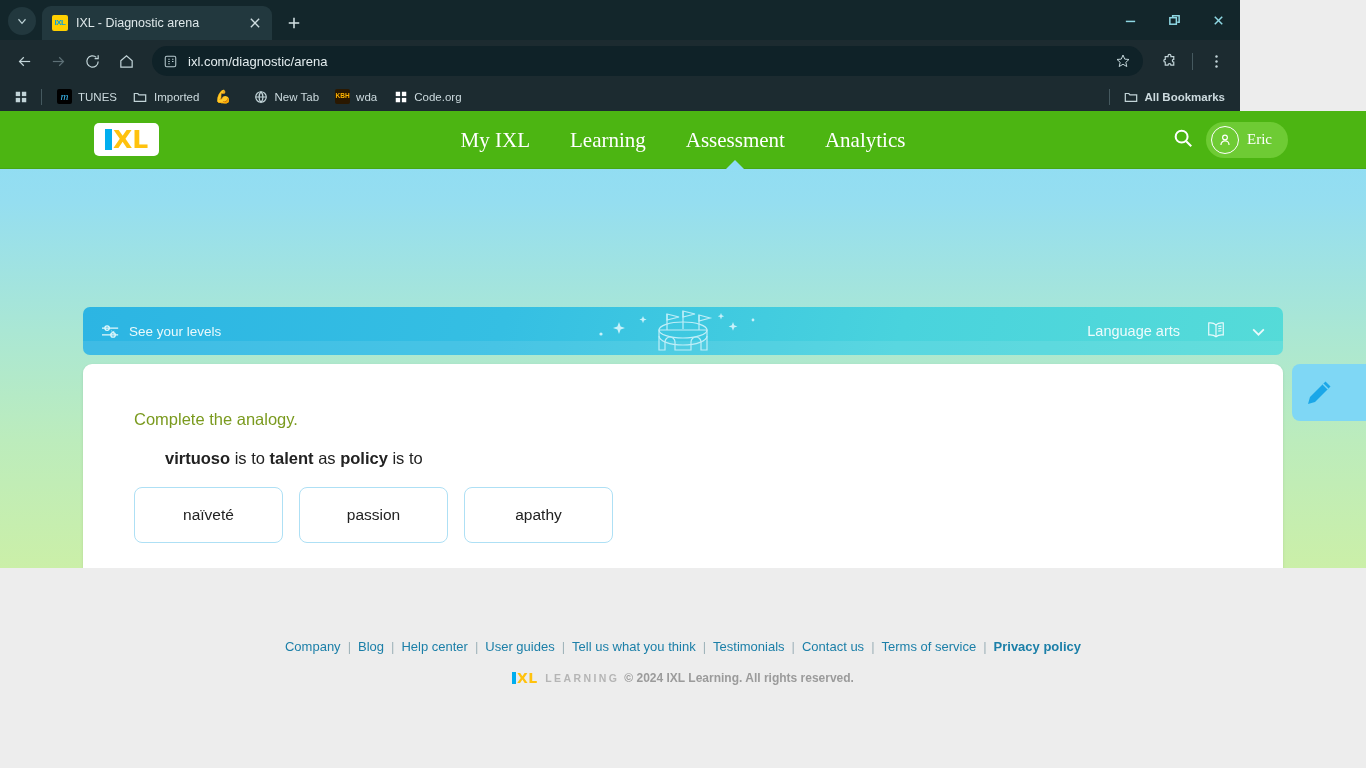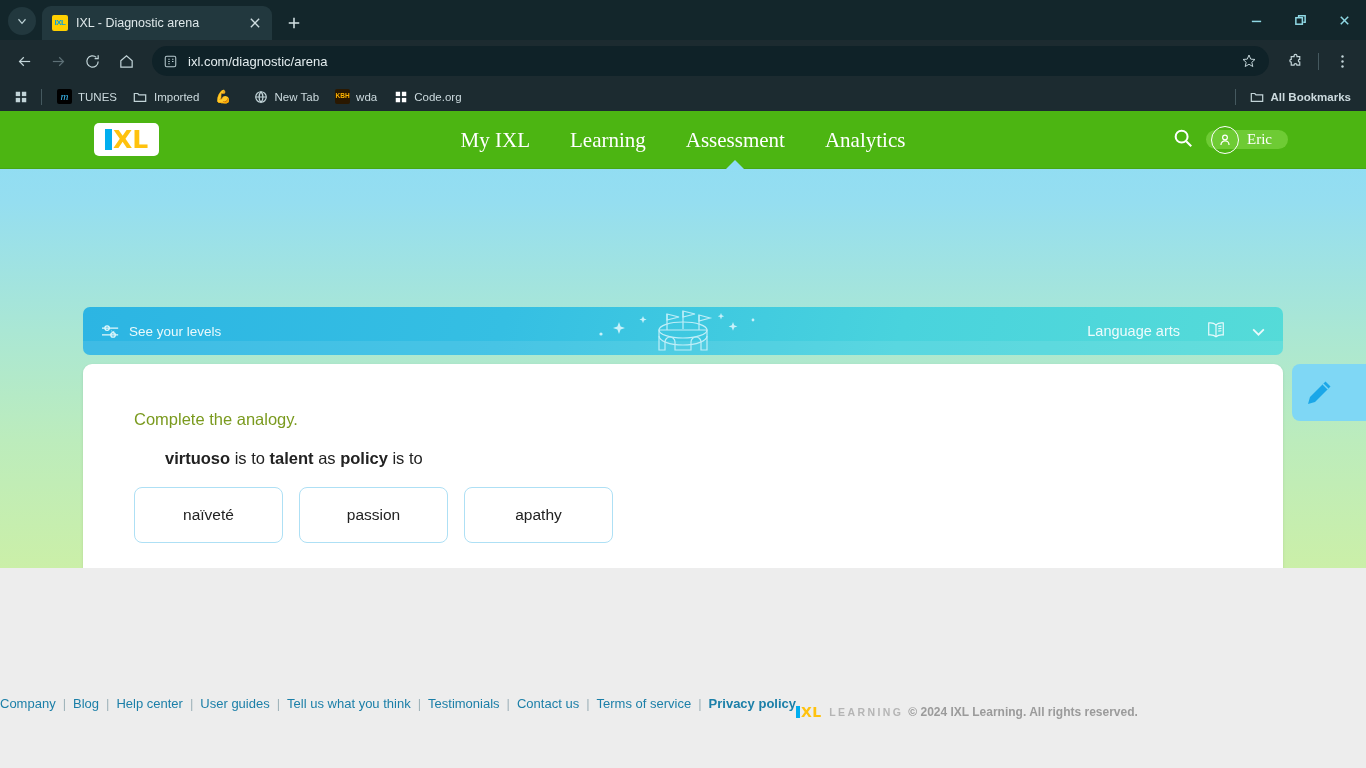--- a/index.html
+++ b/index.html
@@ -3,21 +3,21 @@
 <meta charset="utf-8">
 <style>
   * { box-sizing: border-box; margin: 0; padding: 0; }
   html, body {
     width: 1366px; height: 768px;
     font-family: "Liberation Sans", sans-serif;
     overflow: hidden; background: #ededed;
   }
 
   
-  .browser { width: 1366px; background: #ec4899; }
+  .browser { width: 1240px; background: #ec4899; }
 
   .tabstrip {
     height: 40px; display: flex; align-items: flex-end;
     background: #13262b; padding-left: 6px; position: relative;
   }
   .tab-search {
     width: 28px; height: 28px; margin: 0 6px 5px 2px;
     border-radius: 14px; background: #22383e;
     display: flex; align-items: center; justify-content: center;
     flex: none;
@@ -150,21 +150,21 @@
     transform: translateX(-50%);
     border-left: 10px solid transparent; border-right: 10px solid transparent;
     border-bottom: 10px solid #8fdcf8;
   }
   .nav-right {
     margin-left: auto; display: flex; align-items: center; gap: 12px;
     padding-right: 78px; position: relative; z-index: 6;
   }
   .nav-search svg { width: 22px; height: 22px; stroke: #fff; fill: none; stroke-width: 2.2; }
   .user-pill {
-    height: 19px; border-radius: 18px; background: #6ecb34;
+    height: 36px; border-radius: 18px; background: #6ecb34;
     display: flex; align-items: center; gap: 8px; padding: 0 16px 0 5px;
   }
   .user-av {
     width: 28px; height: 28px; border-radius: 14px; border: 1.6px solid #fff;
     display: flex; align-items: center; justify-content: center; flex: none;
   }
   .user-av svg { width: 14px; height: 14px; stroke: #fff; fill: none; stroke-width: 1.7; }
   .user-name { color: #fff; font-size: 15px; font-family: "Liberation Serif", serif; }
 
   
@@ -237,21 +237,21 @@
   .scratch {
     position: absolute; left: 1292px; top: 253px; width: 74px; height: 57px;
     background: #7fd7f5; border-radius: 8px 0 0 8px;
     display: flex; align-items: center; padding-left: 12px;
   }
   .scratch svg { width: 30px; height: 30px; }
 
   
   .footer {
     position: absolute; left: 0; top: 457px; width: 1366px; height: 200px;
-    background: #ededed; display: flex; flex-direction: row;
+    background: #ededed; display: flex; flex-direction: column;
     align-items: center; padding-top: 71px;
   }
   .flinks { display: flex; align-items: center; font-size: 13px; gap: 0; }
   .flink { color: #1b7fa8; }
   .flink.bold { font-weight: bold; }
   .fsep { color: #9fb3ba; padding: 0 7px; }
   .fcopy {
     margin-top: 17px; display: flex; align-items: center; gap: 5px;
     font-size: 12px; color: #9b9b9b; font-weight: bold;
   }

